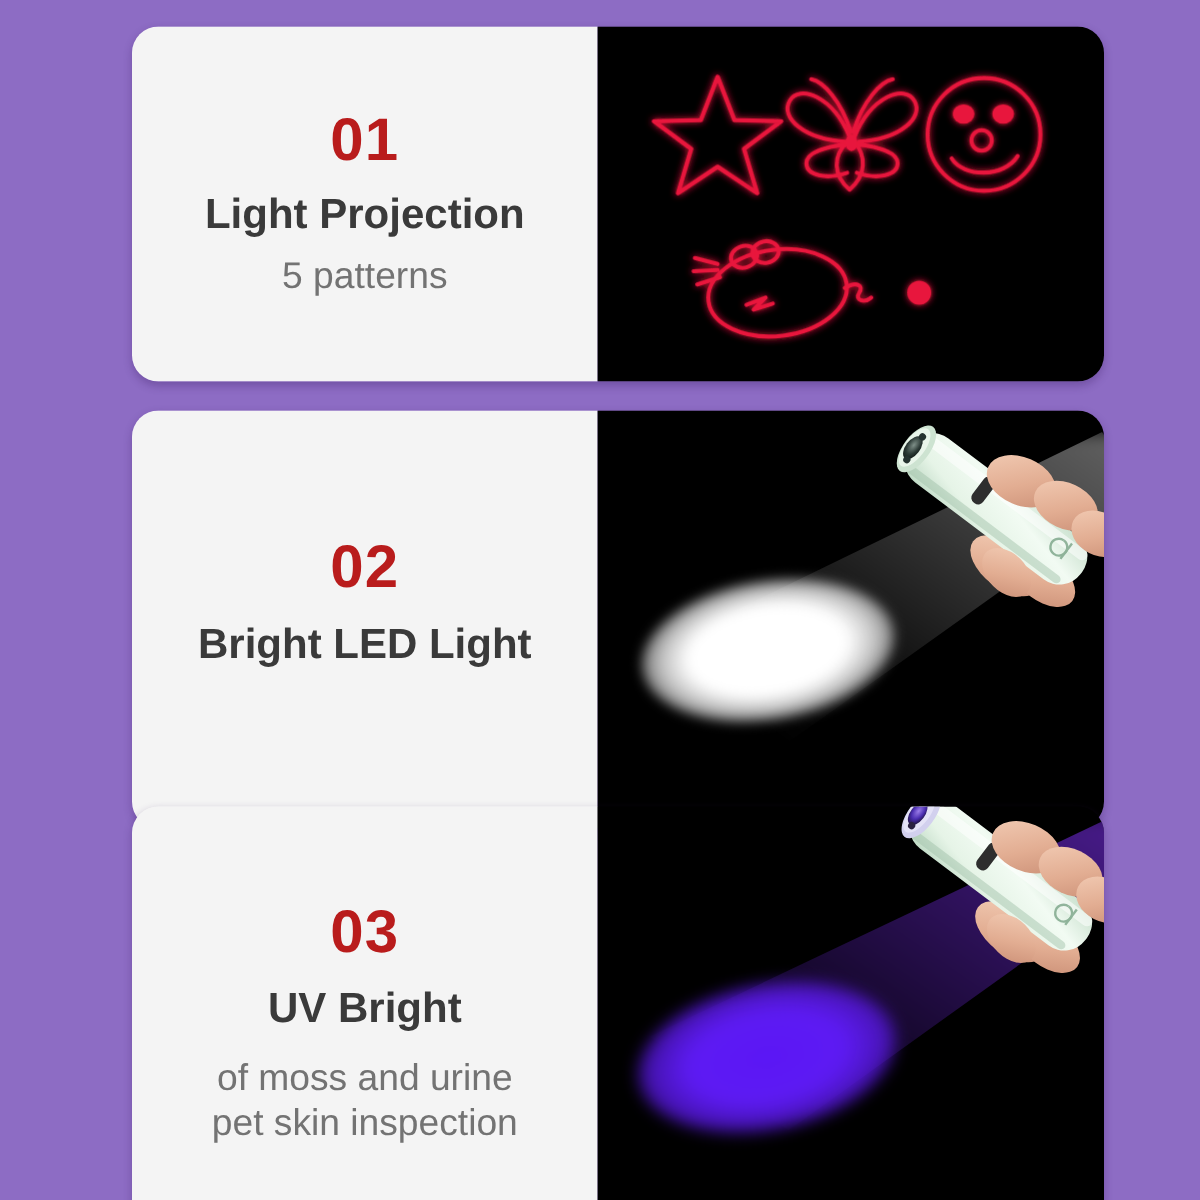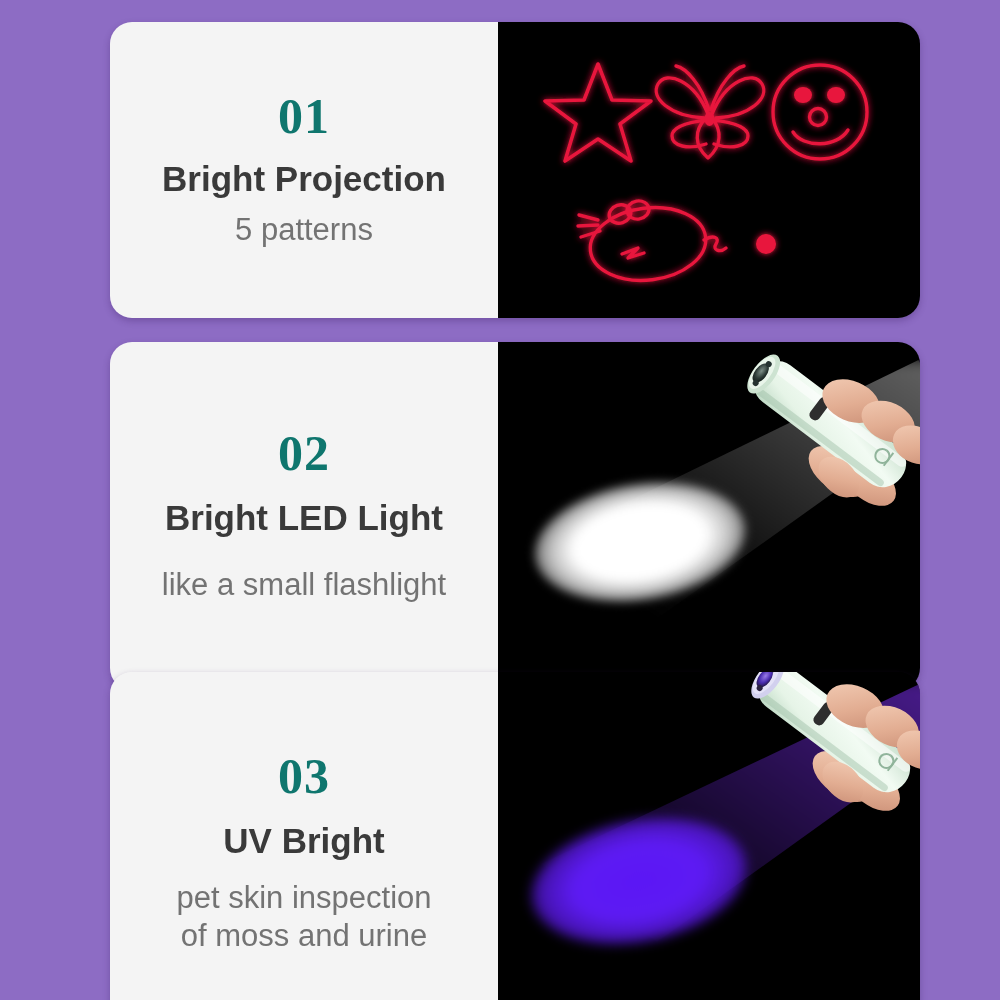--- a/index.html
+++ b/index.html
@@ -53,24 +53,23 @@
     flex: 1;
     height: 100%;
     background: #000000;
     position: relative;
     overflow: hidden;
   }
 
   .step-number {
     font-size: 50px;
     font-weight: bold;
-    color: #0f766e;
+    color: #b91c1c;
     letter-spacing: 1px;
     line-height: 1;
-    font-family: Liberation Serif, serif;
   }
   .step-title {
     font-size: 35px;
     font-weight: bold;
     color: #3a3a3a;
     line-height: 1.15;
     text-align: center;
     white-space: nowrap;
   }
   .step-desc {
@@ -142,21 +141,21 @@
   #pen-uv  { right: -30px; top: -56px; }
 </style>
 </head>
 <body>
 
 <div class="page">
 
   <div class="card" id="card-1">
     <div class="text-pane">
       <div class="step-number">01</div>
-      <div class="step-title">Bright Projection</div>
+      <div class="step-title">Light Projection</div>
       <div class="step-desc">5 patterns</div>
     </div>
     <div class="media-pane">
       <svg class="laser-svg" viewBox="0 0 422 296" preserveAspectRatio="none">
         <defs>
           <filter id="glowRed" x="-70%" y="-70%" width="240%" height="240%">
             <feGaussianBlur stdDeviation="3.2" result="b"></feGaussianBlur>
             <feMerge>
               <feMergeNode in="b"></feMergeNode>
               <feMergeNode in="SourceGraphic"></feMergeNode>
@@ -206,21 +205,20 @@
 
         </g>
       </svg>
     </div>
   </div>
 
   <div class="card" id="card-2">
     <div class="text-pane">
       <div class="step-number">02</div>
       <div class="step-title">Bright LED Light</div>
-      <div class="step-desc">like a small flashlight</div>
     </div>
     <div class="media-pane">
       <div class="beam-scene">
         <div class="beam-cone" id="led-cone"></div>
         <div class="beam-spot" id="led-spot"></div>
 
         <svg class="pen-assembly" id="pen-led" width="230" height="200" viewBox="0 0 230 200">
           <defs>
             <linearGradient id="penBodyL" x1="0" y1="1" x2="1" y2="0">
               <stop offset="0%" stop-color="#b9d6c0"></stop>
@@ -278,22 +276,22 @@
         </svg>
       </div>
     </div>
   </div>
 
   <div class="card" id="card-3">
     <div class="text-pane">
       <div class="step-number">03</div>
       <div class="step-title">UV Bright</div>
       <div class="step-desc">
+        <div>of moss and urine</div>
         <div>pet skin inspection</div>
-        <div>of moss and urine</div>
       </div>
     </div>
     <div class="media-pane">
       <div class="beam-scene">
         <div class="beam-cone" id="uv-cone"></div>
         <div class="beam-spot" id="uv-spot"></div>
 
         <svg class="pen-assembly" id="pen-uv" width="230" height="220" viewBox="0 0 230 220">
           <defs>
             <linearGradient id="penBodyU" x1="0" y1="1" x2="1" y2="0">

